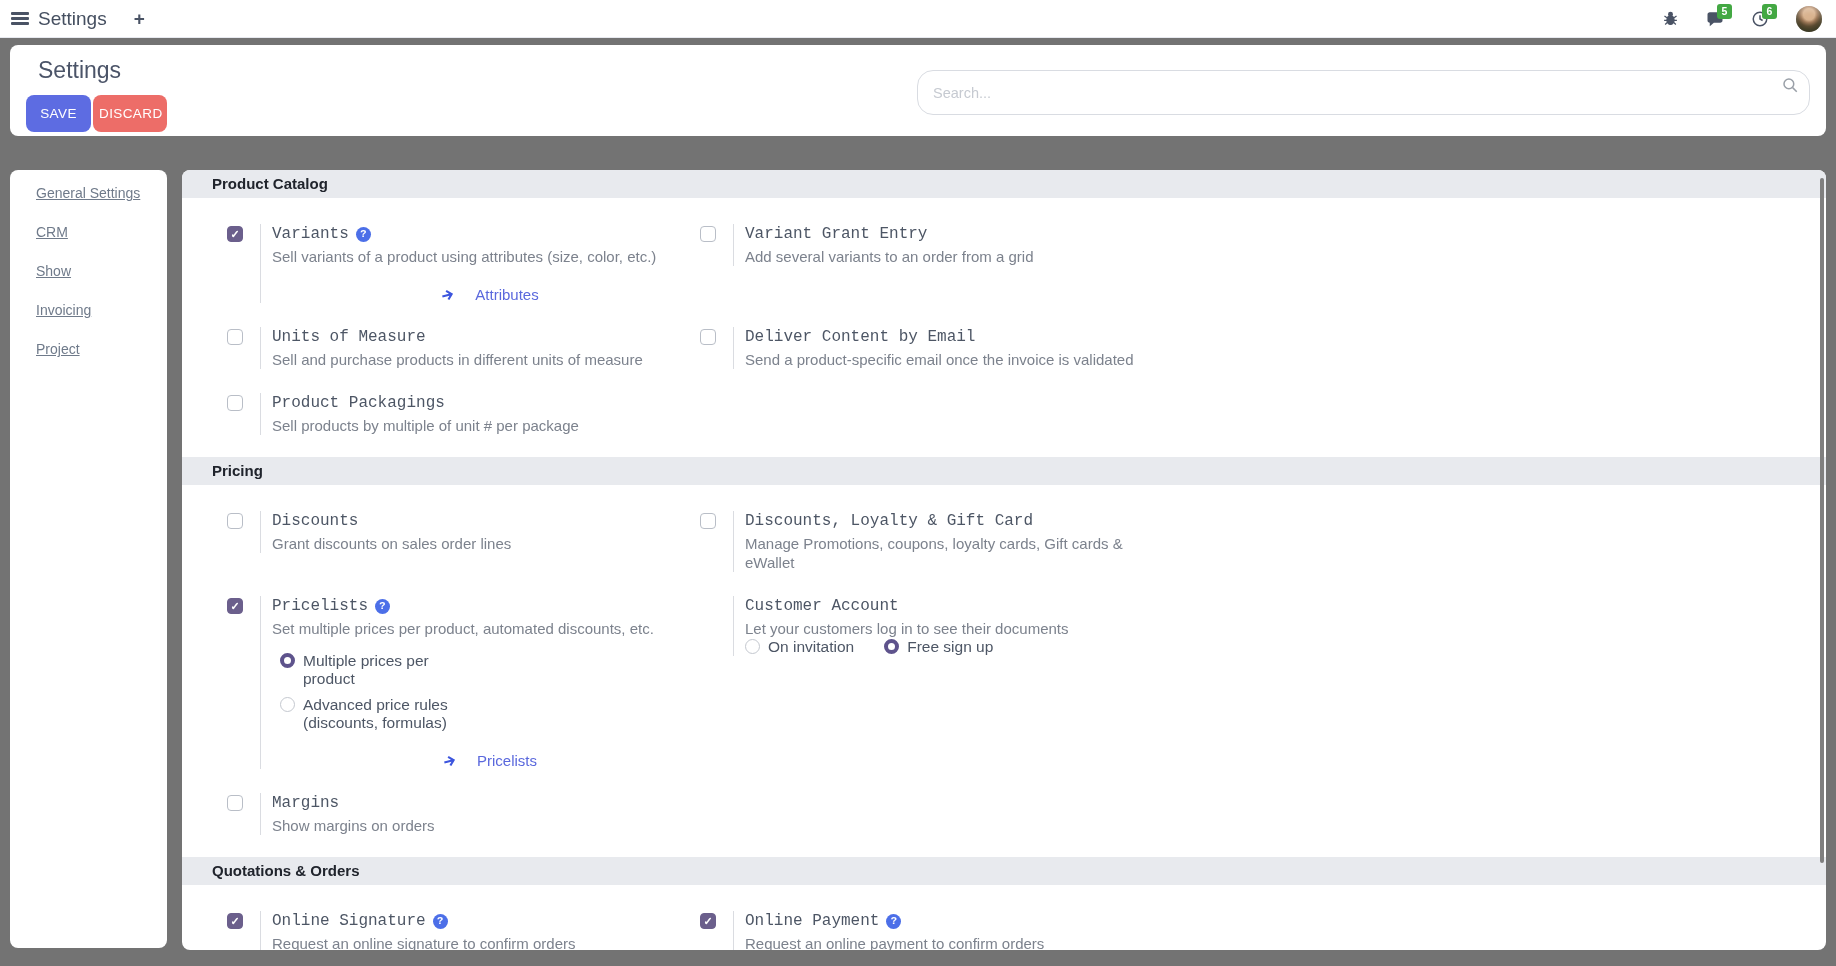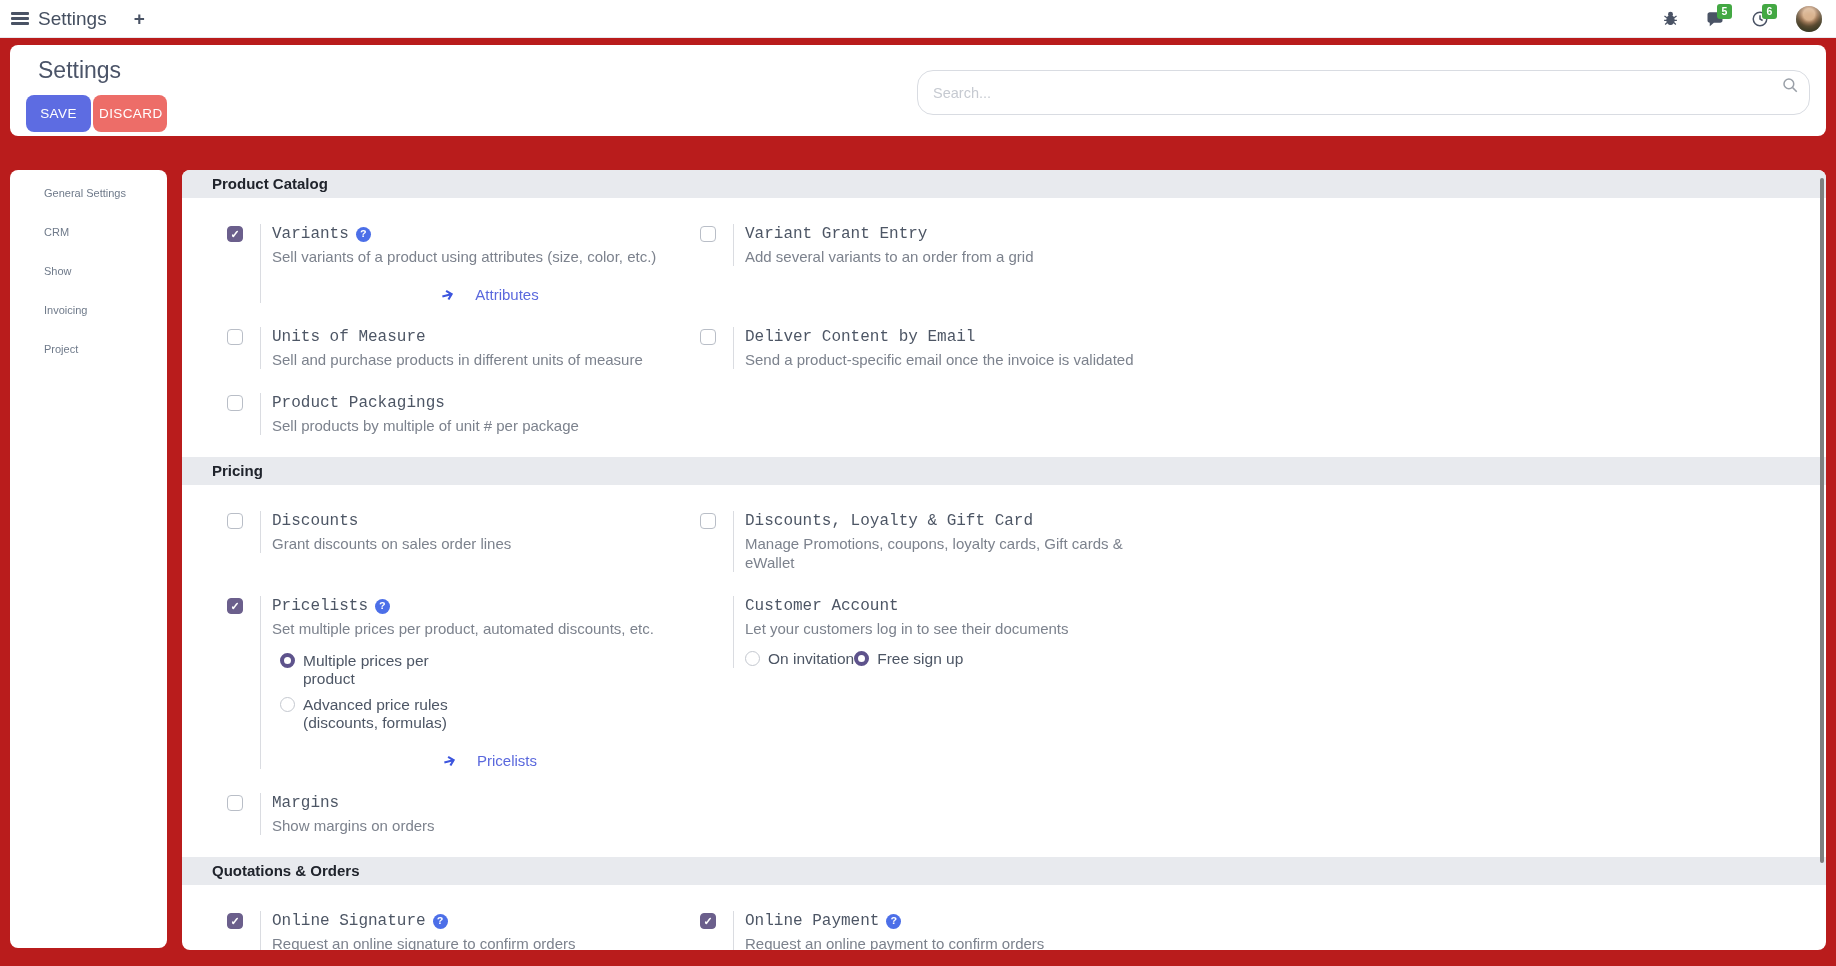--- a/index.html
+++ b/index.html
@@ -1,17 +1,17 @@
 <!DOCTYPE html>
 <html><head>
 <meta charset="utf-8">
 <style>
   html,body{margin:0;padding:0;}
   body{font-family:"Liberation Sans",sans-serif;background:#eef0f6;}
-  #app{position:relative;width:1836px;height:966px;overflow:hidden;background:#b91c1c;}
+  #app{position:relative;width:1836px;height:966px;overflow:hidden;background:#737373;}
 
   
   .navbar{position:absolute;top:0;left:0;right:0;height:37px;background:#fff;
     border-bottom:1px solid #e7e9ef;display:flex;align-items:center;}
   .hamburger{width:18px;height:13px;margin-left:11px;display:flex;flex-direction:column;justify-content:space-between;cursor:pointer;}
   .hamburger span{display:block;height:2.6px;background:#4a5365;border-radius:1px;}
   .nav-title{margin-left:9px;font-size:19px;color:#454f60;font-weight:500;}
   .nav-plus{margin-left:27px;font-size:19px;font-weight:700;color:#4a5365;cursor:pointer;line-height:1;}
   .nav-right{margin-left:auto;display:flex;align-items:center;gap:27px;padding-right:14px;}
   .nav-ico{position:relative;width:18px;height:18px;display:flex;align-items:center;justify-content:center;cursor:pointer;}
@@ -29,21 +29,21 @@
   .btn-save{left:16px;width:65px;background:#5d6ce2;}
   .btn-discard{left:83px;width:74px;background:#ed6d68;}
   .searchbox{position:absolute;right:16px;top:25px;width:893px;height:45px;}
   .searchbox input{width:100%;height:100%;box-sizing:border-box;border:1px solid #d9dce2;border-radius:16px;
     padding:0 38px 0 15px;font-family:"Liberation Sans",sans-serif;font-size:14.5px;color:#495264;outline:none;}
   .searchbox input::placeholder{color:#c6cad1;}
   .search-ico{position:absolute;right:11px;top:6px;cursor:pointer;}
 
   
   .sidebar{position:absolute;left:10px;top:170px;width:157px;bottom:18px;background:#fff;border-radius:8px;padding-top:4px;}
-  .side-item{height:39px;line-height:39px;padding-left:34px;font-size:11px;color:#6f7a8a;cursor:pointer;}
+  .side-item{height:39px;line-height:39px;padding-left:26px;font-size:14px;color:#6f7a8a;cursor:pointer;text-decoration:underline;}
 
   
   .content{position:absolute;left:182px;right:10px;top:170px;bottom:16px;background:#fff;border-radius:8px;overflow:hidden;}
   .scroll-thumb{position:absolute;right:2px;top:8px;width:4px;height:685px;background:#7f7f7f;border-radius:2px;cursor:pointer;}
   .band{height:28px;line-height:28px;background:#e8eaee;color:#20242c;font-weight:700;font-size:15px;padding-left:30px;}
   .rows{display:grid;grid-template-columns:473px 473px;row-gap:24px;padding:26px 0 22px 45px;align-items:start;}
   .setting{display:flex;}
   .cbcol{width:33px;flex:none;padding-top:2px;}
   .cbox{width:16px;height:16px;box-sizing:border-box;border:1px solid #b9bec7;border-radius:4px;background:#fff;cursor:pointer;position:relative;}
   .cbox.checked{background:#6b5f8c;border-color:#6b5f8c;}
@@ -52,21 +52,21 @@
   .sbody{border-left:1px solid #dadce1;padding-left:11px;flex:1;min-height:42px;}
   .label-row{display:flex;align-items:center;gap:7px;font-size:16px;color:#4d5665;line-height:20px;font-family:Liberation Mono, monospace;}
   .help{width:15px;height:15px;border-radius:50%;background:#4c6fe8;position:relative;cursor:pointer;flex:none;}
   .help::after{content:"?";position:absolute;left:0;right:0;top:0;bottom:0;color:#fff;font-size:10.5px;
     font-weight:700;text-align:center;line-height:15px;}
   .desc{margin-top:3px;font-size:15px;color:#7c828d;line-height:19px;}
   .link-row{margin-top:20px;display:flex;align-items:center;gap:20px;cursor:pointer;margin-left:8px;justify-content:center;}
   .link-row .link-label{font-size:15px;color:#5a68dd;}
   .arrow-ico{transform:rotate(-15deg);}
   .radio-col{margin-top:14px;display:flex;flex-direction:column;gap:8px;margin-left:8px;}
-  .radio-inline{margin-top:12px;display:flex;}
+  .radio-inline{margin-top:0;display:flex;gap:30px;}
   .radio{display:flex;gap:8px;cursor:pointer;}
   .rdot{width:15px;height:15px;box-sizing:border-box;border-radius:50%;border:1px solid #c4c8cf;background:#fff;flex:none;margin-top:1px;}
   .rdot.sel{border:4.5px solid #5e538c;}
   .radio .rlabel{font-size:15.5px;color:#4d5665;line-height:18px;}
   .radio .rlabel.narrow{max-width:150px;}
 </style>
 </head>
 <body>
 
 <div id="app">

